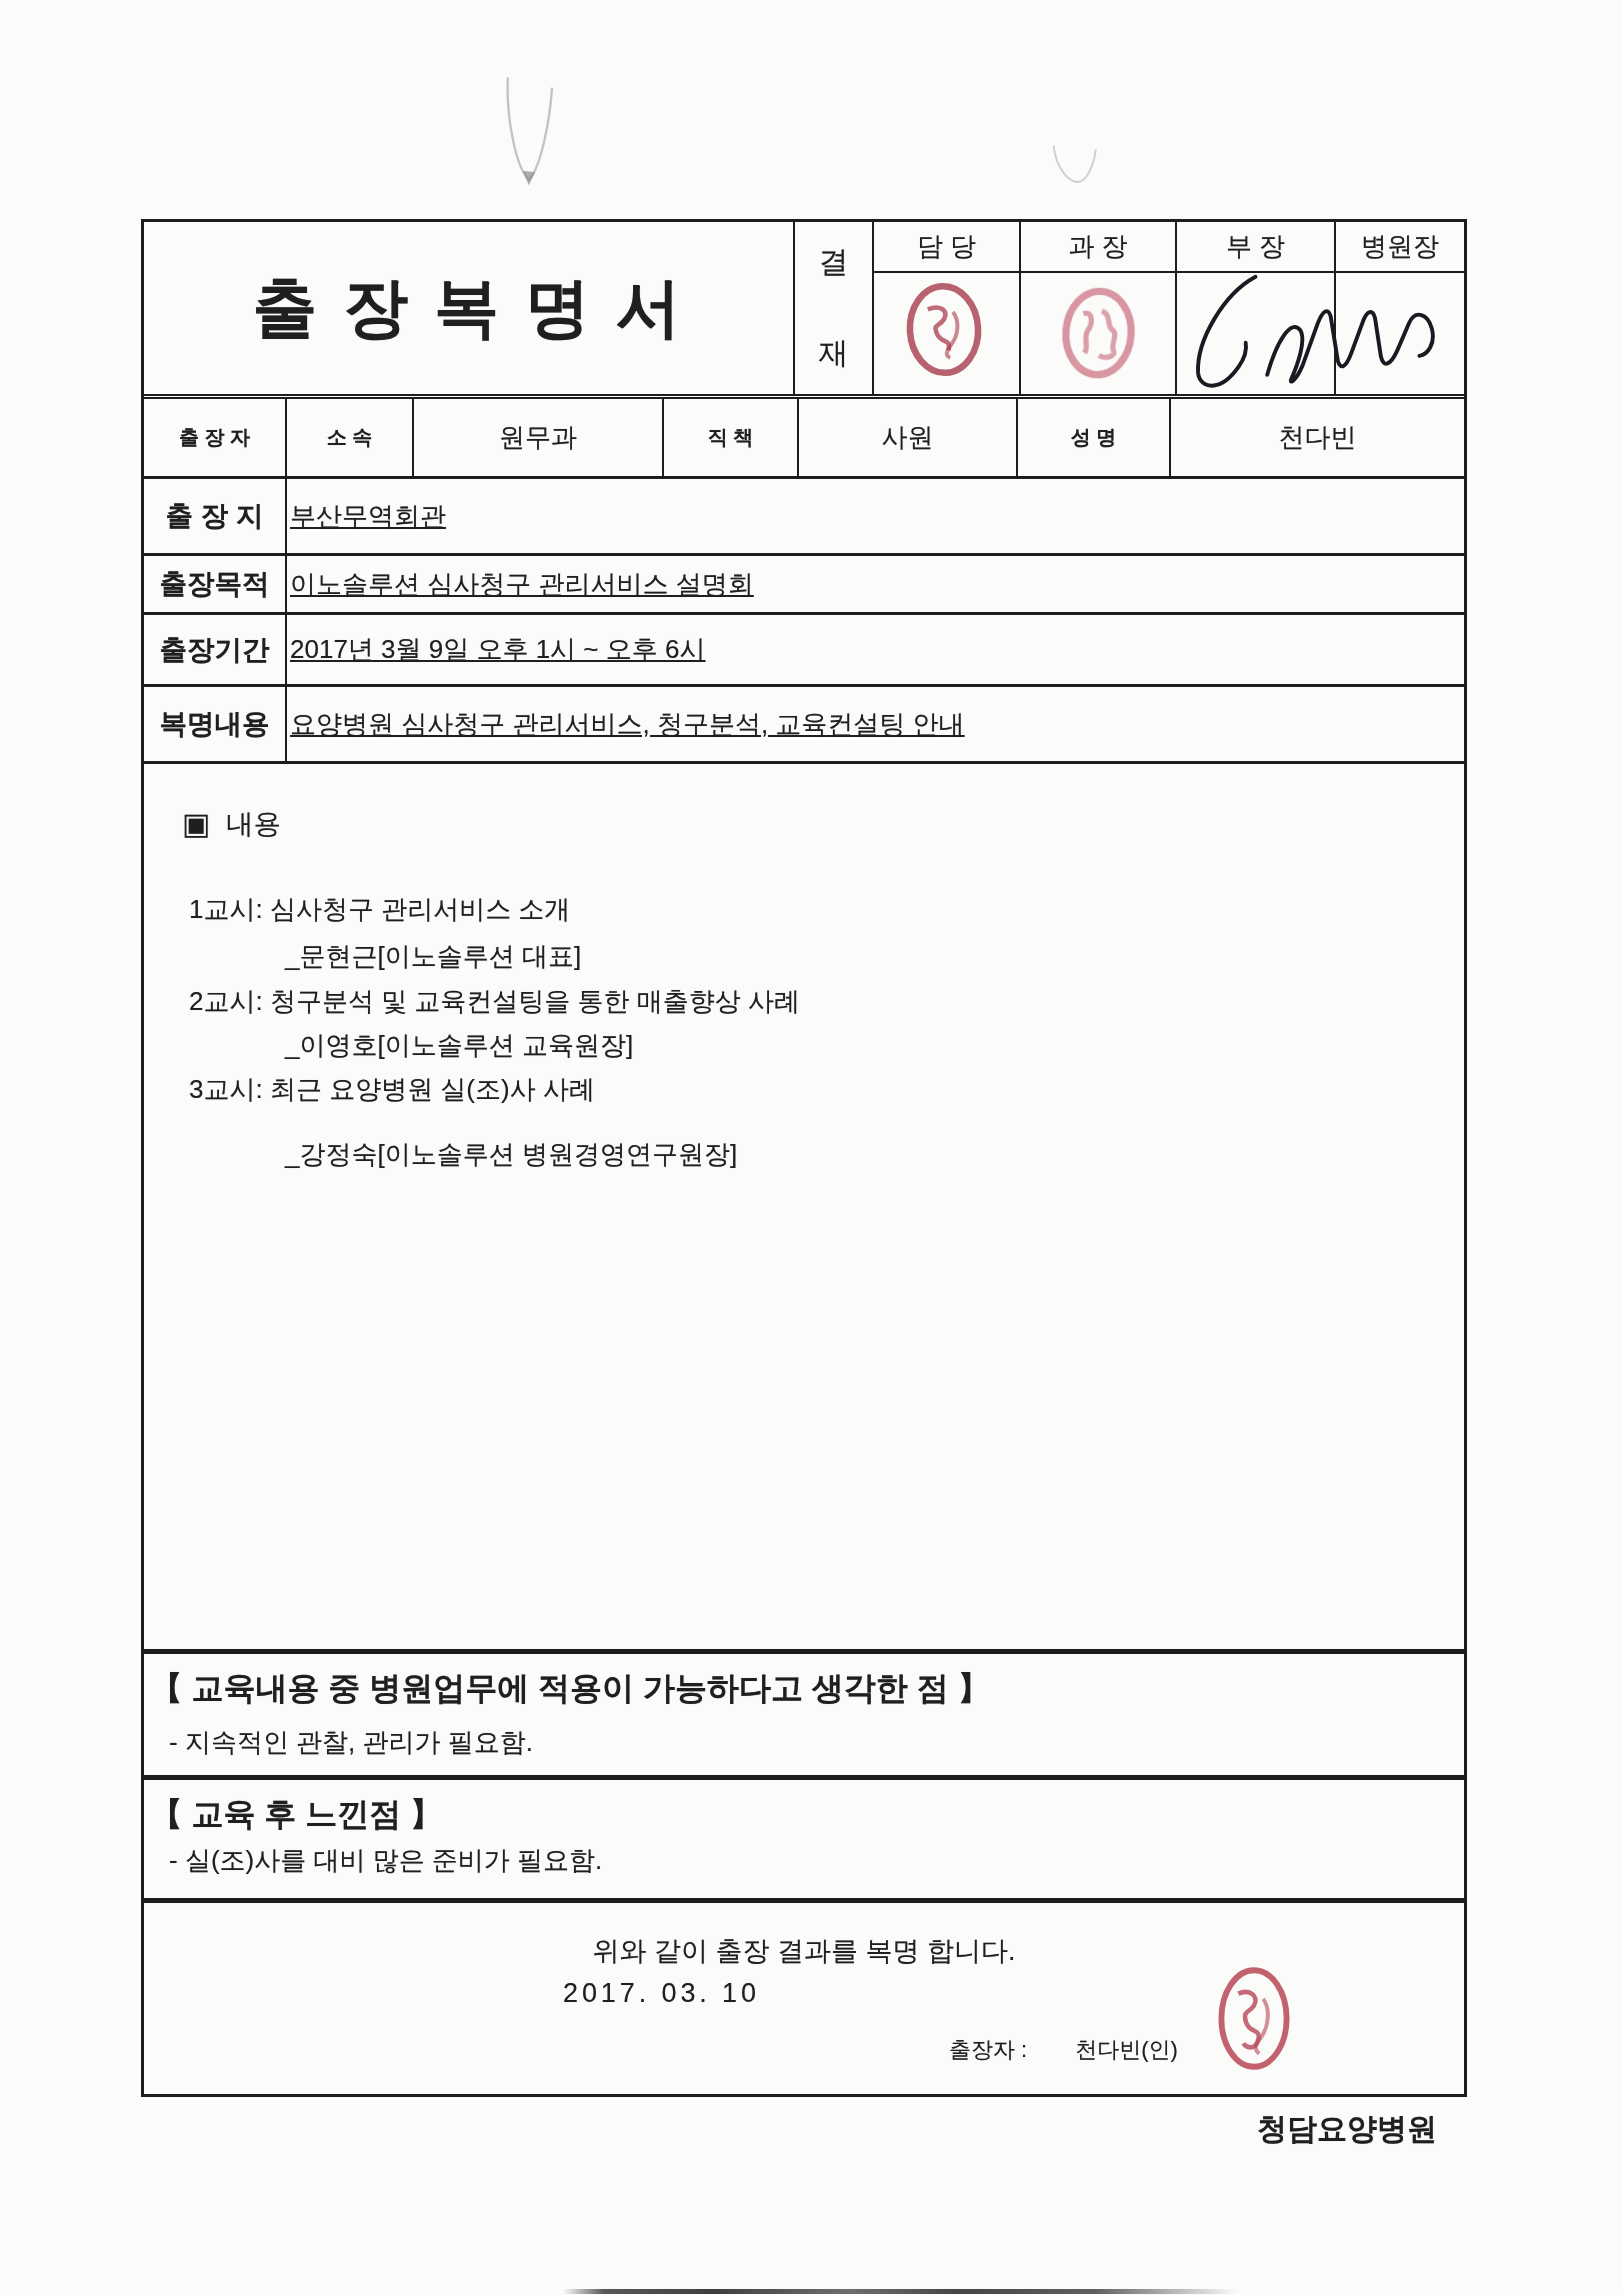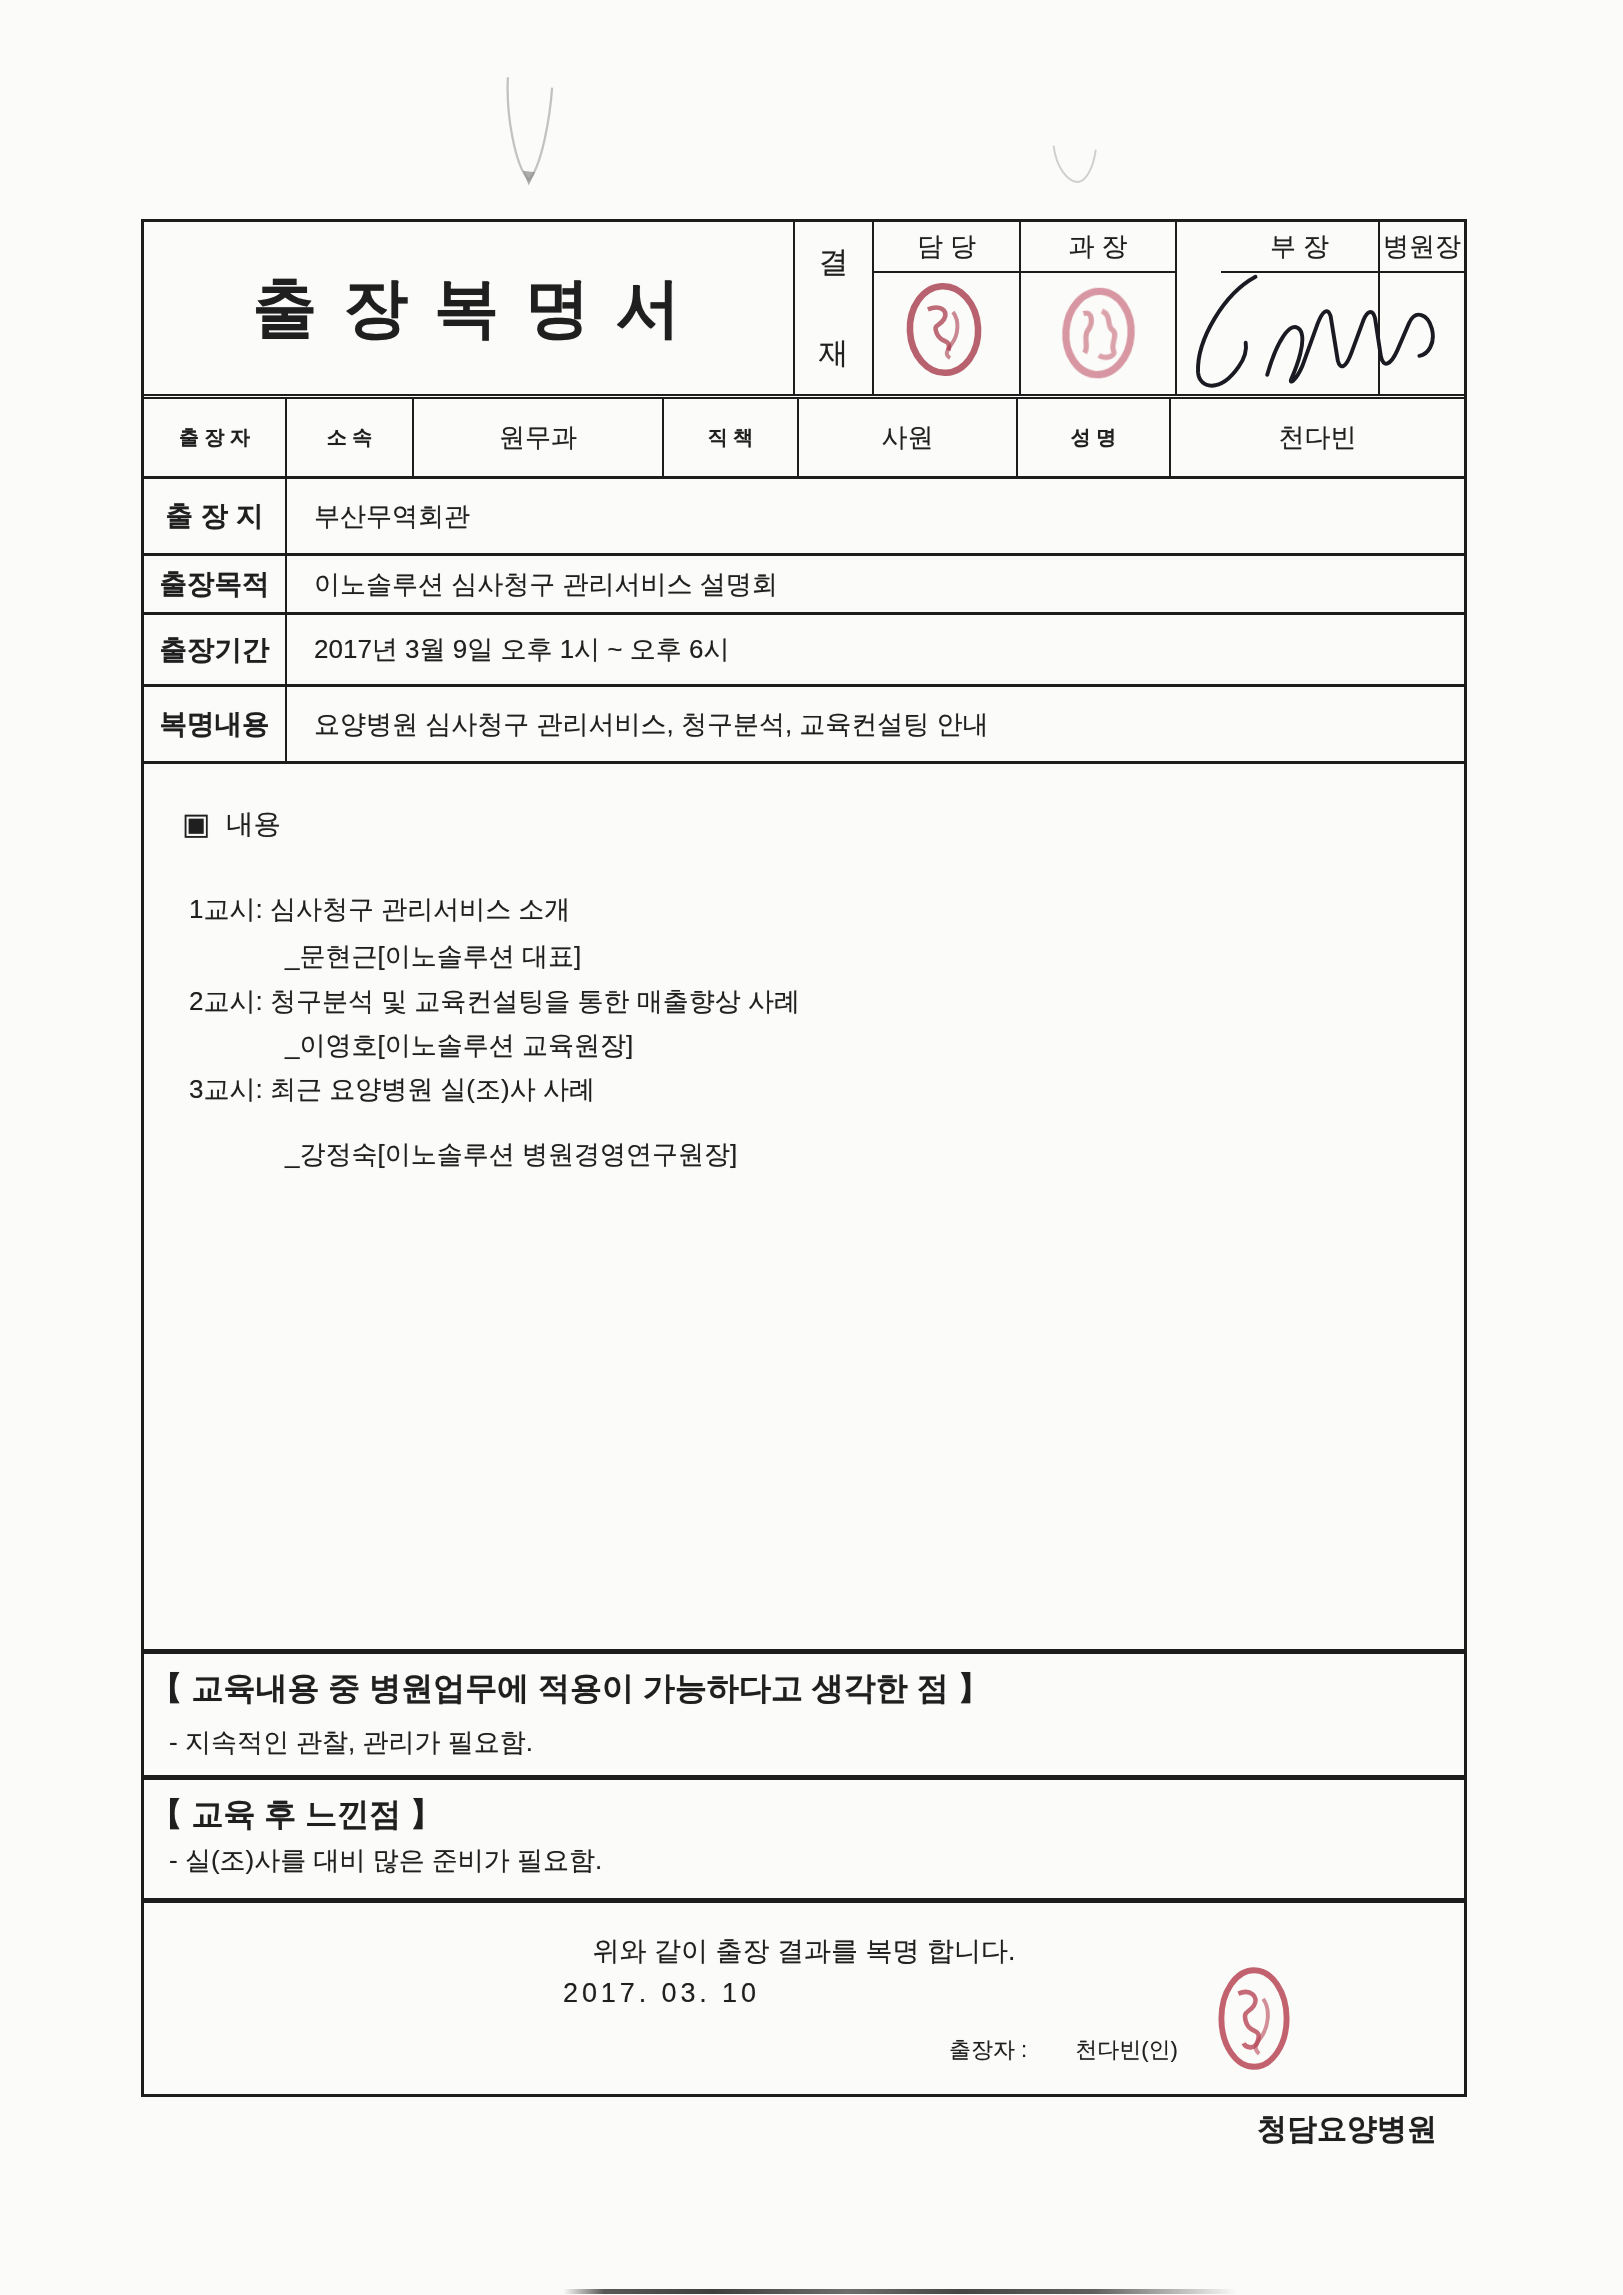--- a/index.html
+++ b/index.html
@@ -34,21 +34,21 @@
   .title-cell { width:651px; }
   .doc-title { font-size:65px; font-weight:bold; letter-spacing:3.9px; }
   .gyeolje-cell {
     width:79px;
     flex-direction:column; gap:50px;
     font-size:30px;
   }
   .approval-grid { flex:1; display:flex; position:relative; }
   .appr-col { display:flex; flex-direction:column; border-right:2px solid #1d1d1d; }
   .appr-col.last { border-right:none; }
-  .appr-col-1 { width:147px; } .appr-col-2 { width:156px; } .appr-col-3 { width:159px;margin-left:44px; } .appr-col-4 { flex:1;justify-content:space-between; }
+  .appr-col-1 { width:147px; } .appr-col-2 { width:156px; } .appr-col-3 { width:159px; } .appr-col-4 { flex:1;justify-content:space-between; }
   .appr-head {
     height:51px; border-bottom:2px solid #1d1d1d;
     display:flex; align-items:center; justify-content:center;
     font-size:26px;
   }
   .appr-body { flex:1; position:relative; }
 
   .seal { position:absolute; }
   .seal-damdang { left:29.5px; top:7.9px; transform:rotate(-3deg); }
   .seal-gwajang { left:39px; top:13px; transform:rotate(4deg); filter:blur(0.4px); opacity:.85; }
@@ -56,21 +56,21 @@
 
   
   .traveler-row { height:80px; font-size:26px; }
   .traveler-row .lab { font-weight:bold; font-size:20px; }
   .c-w1 { width:143px; } .c-w2 { width:127px; } .c-w3 { width:250px; }
   .c-w4 { width:135px; } .c-w5 { width:219px; } .c-w6 { width:153px; } .c-w7 { flex:1; }
 
   
   .info-row { font-size:26px; }
   .info-row .lab { width:143px; font-weight:bold; font-size:27.5px; }
-  .info-row .val { flex:1; justify-content:flex-start; padding-left:27px; }
+  .info-row .val { flex:1; justify-content:flex-start; padding-left:3px;text-decoration:underline; }
   .ir-1 { height:77px; } .ir-2 { height:59px; } .ir-3 { height:72px; } .ir-4 { height:77px; }
 
   
   .content-box { height:890px; position:relative; border-bottom:5.2px solid #1d1d1d; }
   .content-heading {
     position:absolute; top:42px; left:38px;
     display:flex; align-items:center; gap:15.7px; font-size:27.5px;
   }
   .content-bullet { font-size:30px; line-height:1; }
   .content-line { position:absolute; font-size:26px; }

